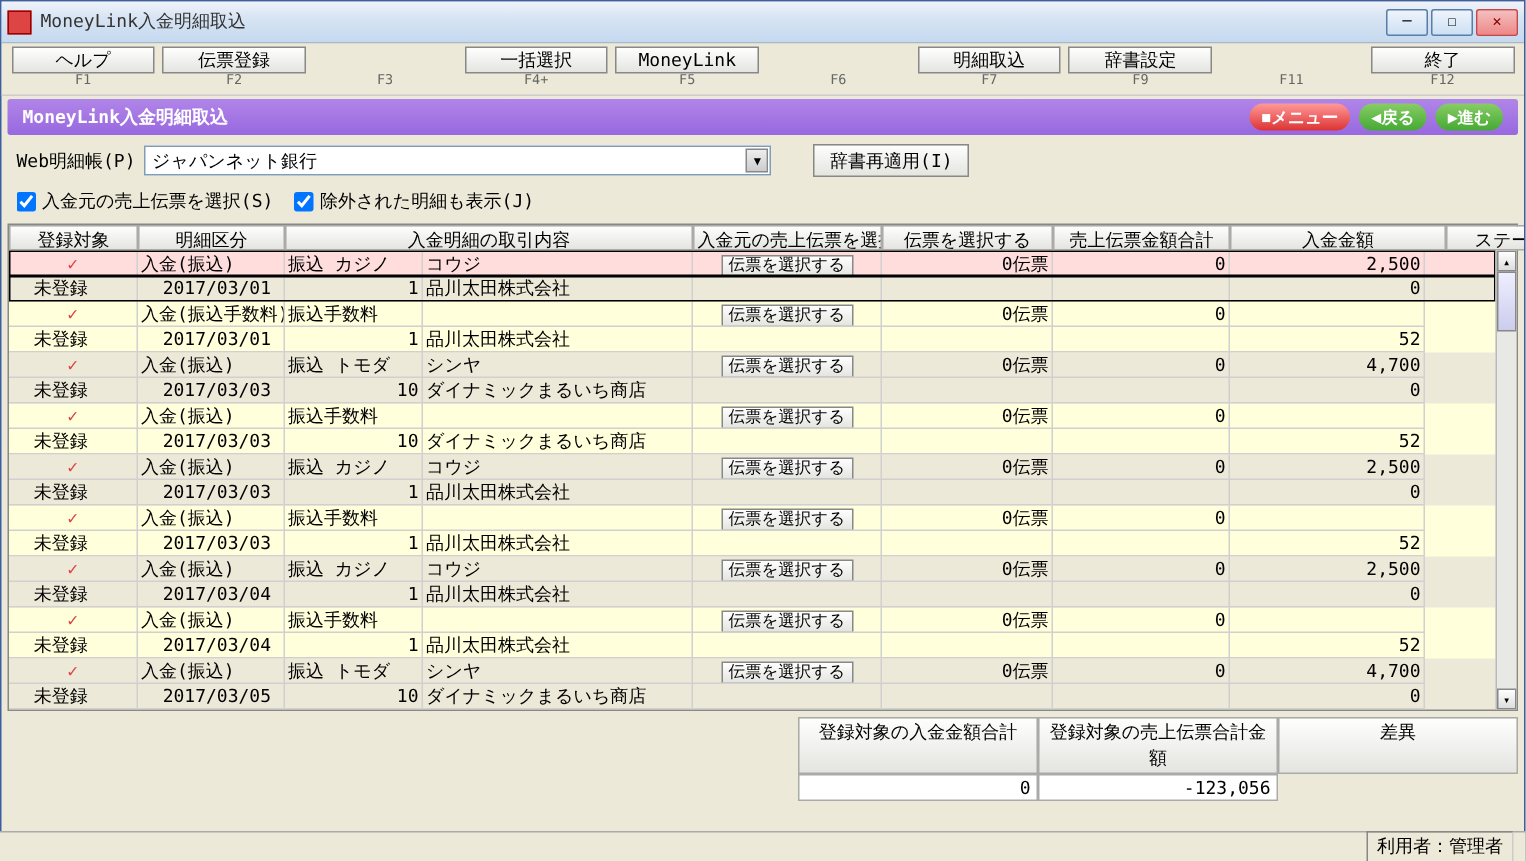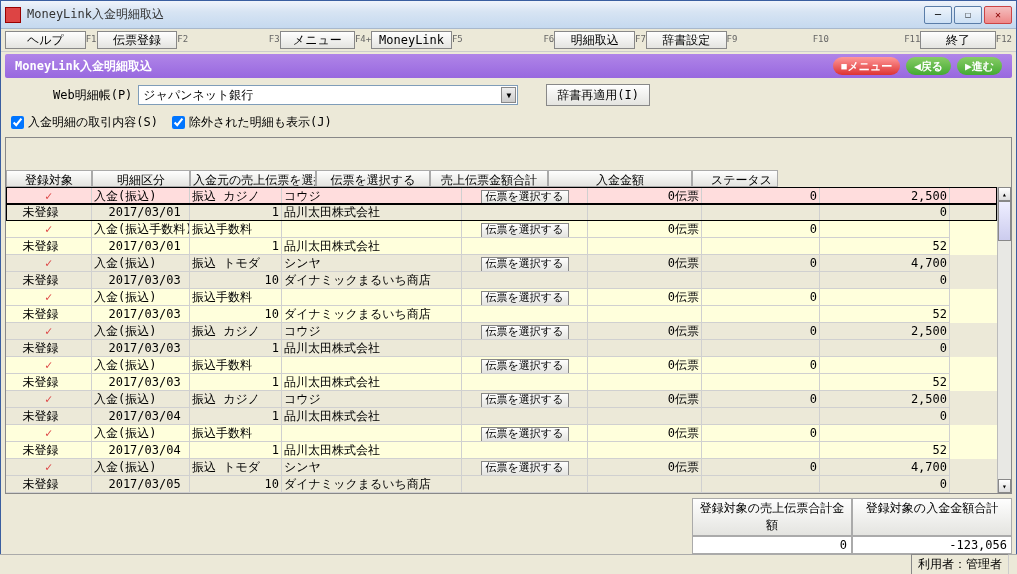--- a/index.html
+++ b/index.html
@@ -4,41 +4,41 @@
 <style>
 * { margin:0; padding:0; box-sizing:border-box; font-family:"MS Gothic","MS UI Gothic",monospace; font-size:12px; }
 body { background:#ece9d8; width:1017px; height:574px; overflow:hidden; border:1px solid #3a5ea0; }
 .titlebar { height:28px; background:linear-gradient(#f0f4fb,#d7e4f3 40%,#c5d9ef); display:flex; align-items:center; padding:0 4px; border-bottom:1px solid #a8b8cc; }
 .titlebar .icon { width:16px; height:16px; background:#d44; border:1px solid #900; margin-right:6px; }
 .titlebar .title { flex:1; color:#333; }
 .winbtns { display:flex; gap:2px; }
 .winbtn { width:28px; height:18px; border:1px solid #5a7da8; background:linear-gradient(#eef4fb,#cde0f4); display:flex; align-items:center; justify-content:center; font-size:10px; border-radius:2px; }
 .winbtn.close { background:linear-gradient(#f4bfbf,#e88); border-color:#c44; color:#800; }
 .menubar { display:flex; padding:2px 4px; background:#ece9d8; border-bottom:1px solid #ccc; }
-.menucell { flex:1; display:flex; flex-direction:row; align-items:center; }
+.menucell { flex:1; display:flex; flex-direction:column; align-items:center; }
 .menubtn { width:95%; height:18px; border:1px solid #888; background:linear-gradient(#fefefe,#e4e4e0); display:flex; align-items:center; justify-content:center; }
 .menubtn.blank { visibility:hidden; }
 .fkey { font-size:9px; color:#666; height:12px; }
 .subtitlebar { background:linear-gradient(#b085e8,#9868df); color:#fff; height:24px; display:flex; align-items:center; padding:0 10px; font-weight:bold; font-size:13px; margin:2px 4px; border-radius:2px; }
 .subtitlebar .sp { flex:1; }
 .navbtn { height:18px; padding:0 8px; border-radius:9px; color:#fff; display:flex; align-items:center; margin-left:6px; font-size:11px; }
 .navbtn.menu { background:linear-gradient(#f99,#d33);font-family:Liberation Mono, monospace; }
 .navbtn.back { background:linear-gradient(#8c6,#4a3); }
 .navbtn.fwd { background:linear-gradient(#8c6,#4a3); }
-.filterbar { padding:4px 10px; display:flex; align-items:center; gap:4px;margin-left:42px; }
+.filterbar { padding:4px 10px; display:flex; align-items:center; gap:4px; }
 .filterbar label { margin-right:2px; }
-.sel { border:1px solid #7f9db9; background:#fff; height:20px; padding:1px 18px 1px 4px; width:380px; appearance:none; position:relative; }
+.sel { border:1px solid #7f9db9; background:#fff; height:20px; padding:1px 18px 1px 4px; width:418px; appearance:none; position:relative; }
 .selwrap { position:relative; }
 .selwrap .dd { position:absolute; right:2px; top:2px; width:15px; height:16px; border:1px solid #888; background:linear-gradient(#eee,#ccc); display:flex; align-items:center; justify-content:center; font-size:8px; }
 .btn { border:1px solid #888; background:linear-gradient(#fefefe,#e4e4e0); padding:2px 10px; height:22px; }
 .chkbar { padding:4px 10px; display:flex; gap:14px; }
 .chkbar label { display:flex; align-items:center; gap:4px; }
 .grid { margin:2px 4px; border:1px solid #888; }
 .hdr { display:flex; }
-.hcell { border:1px solid #aaa; background:linear-gradient(#fefefe,#e4e4e0); text-align:center; padding:1px 2px; height:17px; overflow:hidden; white-space:nowrap; position:relative;margin-top:32px; }
+.hcell { border:1px solid #aaa; background:linear-gradient(#fefefe,#e4e4e0); text-align:center; padding:1px 2px; height:17px; overflow:hidden; white-space:nowrap; position:relative; }
 .hcell.indent { text-indent:16px; text-align:left; }
 .body { height:306px; overflow:hidden; position:relative; }
 .bodyinner { position:absolute; left:0; right:14px; top:0; }
 .row { display:flex; height:17px; }
 .row.y { background:#ffffdc; }
 .row.p { background:#fdd; }
 .cell { border-right:1px solid #d0d0d0; border-bottom:1px solid #d0d0d0; padding:0 2px; overflow:hidden; white-space:nowrap; height:17px; line-height:16px; }
 .cell.r { text-align:right; }
 .cell.c { text-align:center; }
 .check { color:#d44; font-weight:bold; }
@@ -75,42 +75,38 @@
     </div>
     <div class="menucell">
       <div class="menubtn">伝票登録</div>
       <div class="fkey">F2</div>
     </div>
     <div class="menucell">
       <div class="menubtn blank"></div>
       <div class="fkey">F3</div>
     </div>
     <div class="menucell">
-      <div class="menubtn">メニュー</div>
+      <div class="menubtn">一括選択</div>
       <div class="fkey">F4+</div>
     </div>
     <div class="menucell">
       <div class="menubtn">MoneyLink</div>
       <div class="fkey">F5</div>
     </div>
     <div class="menucell">
       <div class="menubtn blank"></div>
       <div class="fkey">F6</div>
     </div>
     <div class="menucell">
       <div class="menubtn">明細取込</div>
       <div class="fkey">F7</div>
     </div>
     <div class="menucell">
       <div class="menubtn">辞書設定</div>
       <div class="fkey">F9</div>
-    </div>
-    <div class="menucell">
-      <div class="menubtn blank"></div>
-      <div class="fkey">F10</div>
     </div>
     <div class="menucell">
       <div class="menubtn blank"></div>
       <div class="fkey">F11</div>
     </div>
     <div class="menucell">
       <div class="menubtn">終了</div>
       <div class="fkey">F12</div>
     </div>
   </div>
@@ -129,33 +125,34 @@
     <input class="sel" value="ジャパンネット銀行" style="">
     <span class="dd">▼</span>
   </span>
   <span style="width:20px"></span>
   <button class="btn">辞書再適用(I)</button>
 </div>
 
 <div class="chkbar">
   <label>
       <input type="checkbox" checked="" style="">
-      <span>入金明細の取引内容(S)</span>
+      <span>入金元の売上伝票を選択(S)</span>
     </label>
   <label>
       <input type="checkbox" checked="" style="">
       <span>除外された明細も表示(J)</span>
     </label>
 </div>
 
 <div class="grid">
   <div class="hdr" id="hdr">
       <div style="display: flex;">
         <div class="hcell" style="width: 86px;">登録対象</div>
         <div class="hcell" style="width: 98px;">明細区分</div>
+        <div class="hcell" style="width: 272px;">入金明細の取引内容</div>
         <div class="hcell" style="width: 126px;">入金元の売上伝票を選択</div>
         <div class="hcell" style="width: 114px;">伝票を選択する</div>
         <div class="hcell" style="width: 118px;">売上伝票金額合計</div>
         <div class="hcell" style="width: 144px;">入金金額</div>
       </div>
       <div style="display: flex;">
         <div class="hcell indent" style="width: 86px;">ステータス</div>
       </div>
     </div>
   <div class="body">
@@ -346,22 +343,23 @@
       <div class="sthumb"></div>
       <div class="sbtn sbtnbot">▾</div>
     </div>
   </div>
 </div>
 
 <div class="totals">
   <div class="sp"></div>
   <div style="display:flex;flex-direction:column">
     <div style="display:flex" id="toth">
+        <div class="totcell">登録対象の入金金額合計</div>
         <div class="totcell">登録対象の売上伝票合計金額</div>
-        <div class="totcell">登録対象の入金金額合計</div>
+        <div class="totcell">差異</div>
       </div>
     <div style="display:flex" id="totv">
         <div class="totval">0</div>
         <div class="totval">-123,056</div>
       </div>
   </div>
 </div>
 
 <div class="statusbar">
   <span class="sp"></span>

